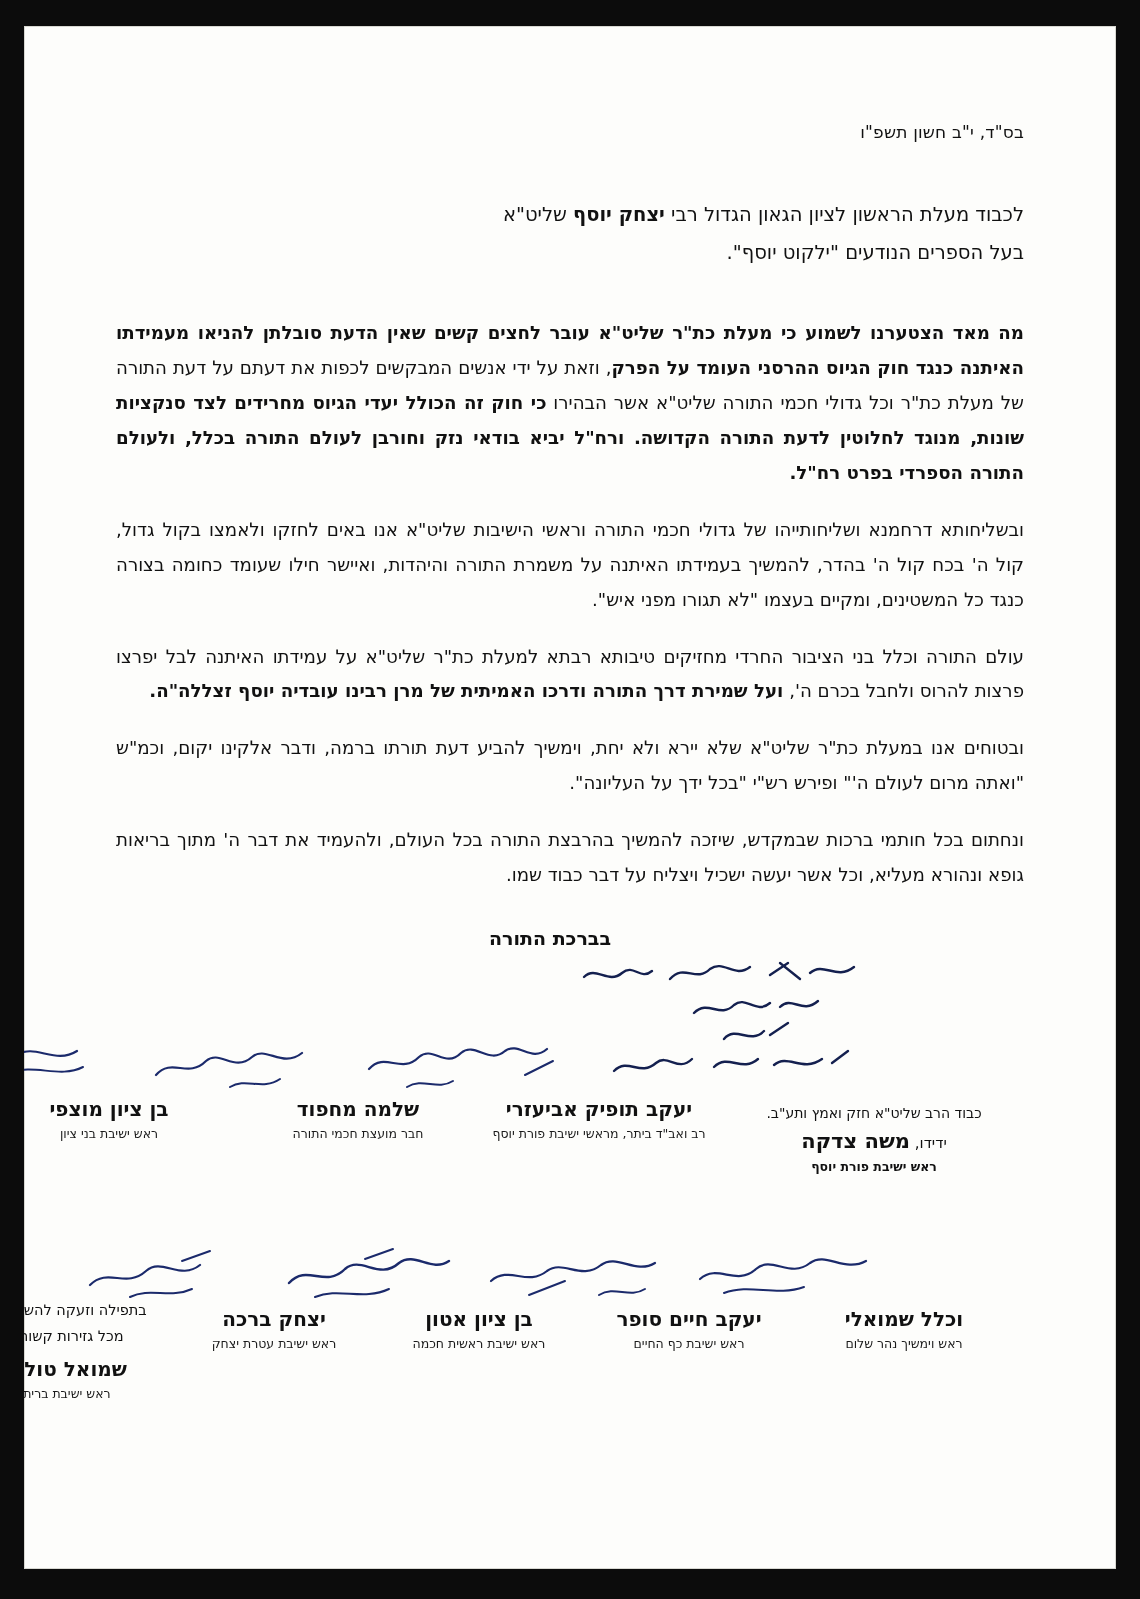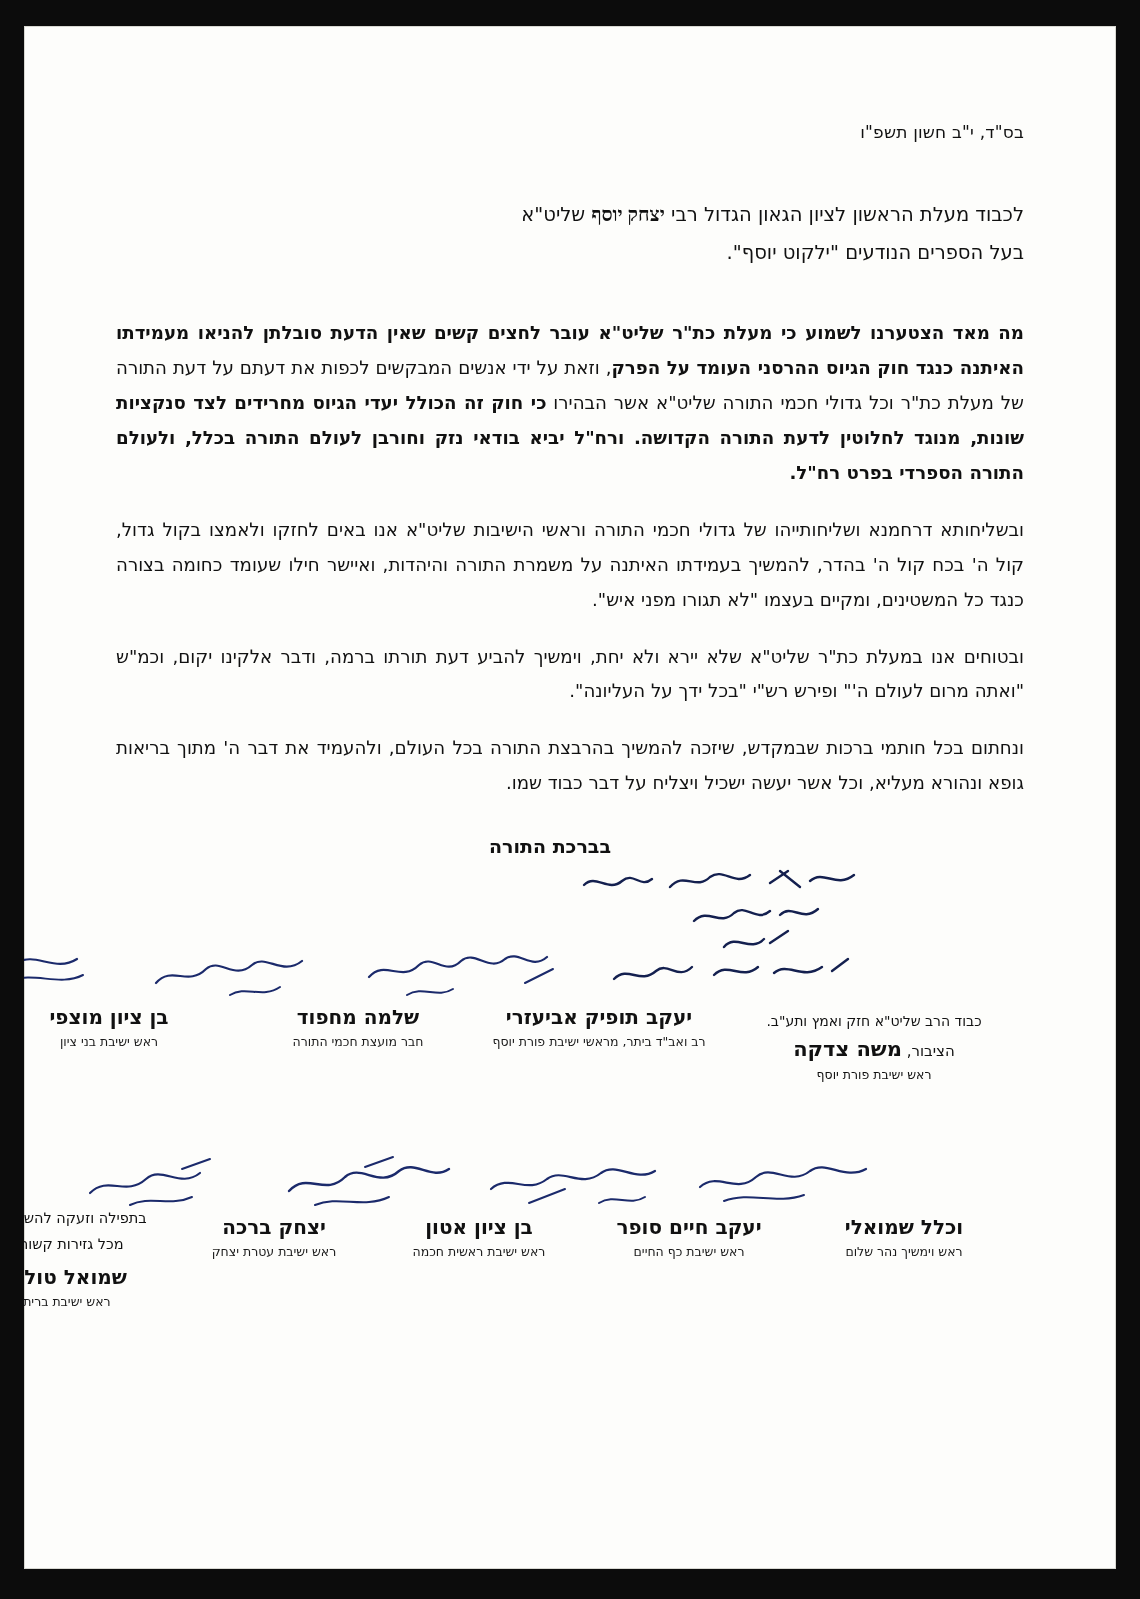--- a/index.html
+++ b/index.html
@@ -43,21 +43,21 @@
     letter-spacing: .2px;
     margin-bottom: 54px;
     padding-left: 2px;
   }
 
   .addressee {
     font-size: 19.5px;
     line-height: 1.95;
     margin-bottom: 44px;
   }
-  .addressee .nm { font-weight: bold; font-family: Liberation Serif, serif; }
+  .addressee .nm { font-weight: bold; }
 
   .greeting {
     font-size: 18.5px;
     margin-bottom: 22px;
   }
 
   p.body-par {
     font-size: 18.2px;
     line-height: 1.92;
     margin: 0 0 22px 0;
@@ -123,20 +123,21 @@
   .tzadka .name-line {
     font-size: 15px;
   }
   .tzadka .name-line .big {
     font-weight: bold;
     font-size: 21px;
   }
   .tzadka .role {
     font-size: 12.5px;
     margin-top: 6px;
+    font-weight: bold;
   }
 
   
   .toledano-note {
     font-size: 14.5px;
     line-height: 1.75;
     text-align: center;
     white-space: nowrap;
   }
 
@@ -161,20 +162,23 @@
 
 
     <p class="body-par">
       <b>מה מאד הצטערנו לשמוע כי מעלת כת"ר שליט"א עובר לחצים קשים שאין הדעת סובלתן להניאו מעמידתו האיתנה כנגד חוק הגיוס ההרסני העומד על הפרק</b><span>, וזאת על ידי אנשים המבקשים לכפות את דעתם על דעת התורה של מעלת כת"ר וכל גדולי חכמי התורה שליט"א אשר הבהירו </span><b>כי חוק זה הכולל יעדי הגיוס מחרידים לצד סנקציות שונות, מנוגד לחלוטין לדעת התורה הקדושה. ורח"ל יביא בודאי נזק וחורבן לעולם התורה בכלל, ולעולם התורה הספרדי בפרט רח"ל.</b>
     </p>
 
     <p class="body-par">
       <span>ובשליחותא דרחמנא ושליחותייהו של גדולי חכמי התורה וראשי הישיבות שליט"א אנו באים לחזקו ולאמצו בקול גדול, קול ה' בכח קול ה' בהדר, להמשיך בעמידתו האיתנה על משמרת התורה והיהדות, ואיישר חילו שעומד כחומה בצורה כנגד כל המשטינים, ומקיים בעצמו "לא תגורו מפני איש".</span>
     </p>
 
+    <p class="body-par">
+      <span>עולם התורה וכלל בני הציבור החרדי מחזיקים טיבותא רבתא למעלת כת"ר שליט"א על עמידתו האיתנה לבל יפרצו פרצות להרוס ולחבל בכרם ה', </span><b>ועל שמירת דרך התורה ודרכו האמיתית של מרן רבינו עובדיה יוסף זצללה"ה.</b>
+    </p>
 
     <p class="body-par">
       <span>ובטוחים אנו במעלת כת"ר שליט"א שלא יירא ולא יחת, וימשיך להביע דעת תורתו ברמה, ודבר אלקינו יקום, וכמ"ש "ואתה מרום לעולם ה'" ופירש רש"י "בכל ידך על העליונה".</span>
     </p>
 
     <p class="body-par">
       <span>ונחתום בכל חותמי ברכות שבמקדש, שיזכה להמשיך בהרבצת התורה בכל העולם, ולהעמיד את דבר ה' מתוך בריאות גופא ונהורא מעליא, וכל אשר יעשה ישכיל ויצליח על דבר כבוד שמו.</span>
     </p>
 
     <div class="signoff">בברכת התורה</div>
@@ -193,21 +197,21 @@
             <path d="M150 84 C162 70, 176 90, 190 76" stroke-width="2.4"></path>
             <path d="M196 80 L214 68" stroke-width="2.4"></path>
             <path d="M40 116 C54 102, 66 122, 82 108 C94 98, 104 118, 118 104" stroke-width="2.4"></path>
             <path d="M140 112 C154 98, 168 118, 184 104" stroke-width="2.4"></path>
             <path d="M200 110 C214 98, 228 118, 248 104" stroke-width="2.4"></path>
             <path d="M258 108 L274 96" stroke-width="2.4"></path>
           </svg>
         </div>
         <div class="honor">כבוד הרב שליט"א חזק ואמץ ותע"ב.</div>
         <div class="name-line">
-          <span>הציבור,</span>
+          <span>ידידו,</span>
           <span class="big">משה צדקה</span>
         </div>
         <div class="role">ראש ישיבת פורת יוסף</div>
       </div>
 
       <div class="sig-block" style="right:300px; top:80px; width:250px;">
         <div class="scribble">
           <svg class="ink" width="250" height="62" viewBox="0 0 250 62">
             <path d="M20 34 C36 16, 52 40, 70 22 C84 10, 96 34, 112 18 C126 6, 140 30, 156 16 C170 6, 182 28, 198 14" stroke-width="2.2"></path>
             <path d="M58 52 C74 42, 88 56, 104 46" stroke-width="2"></path>

